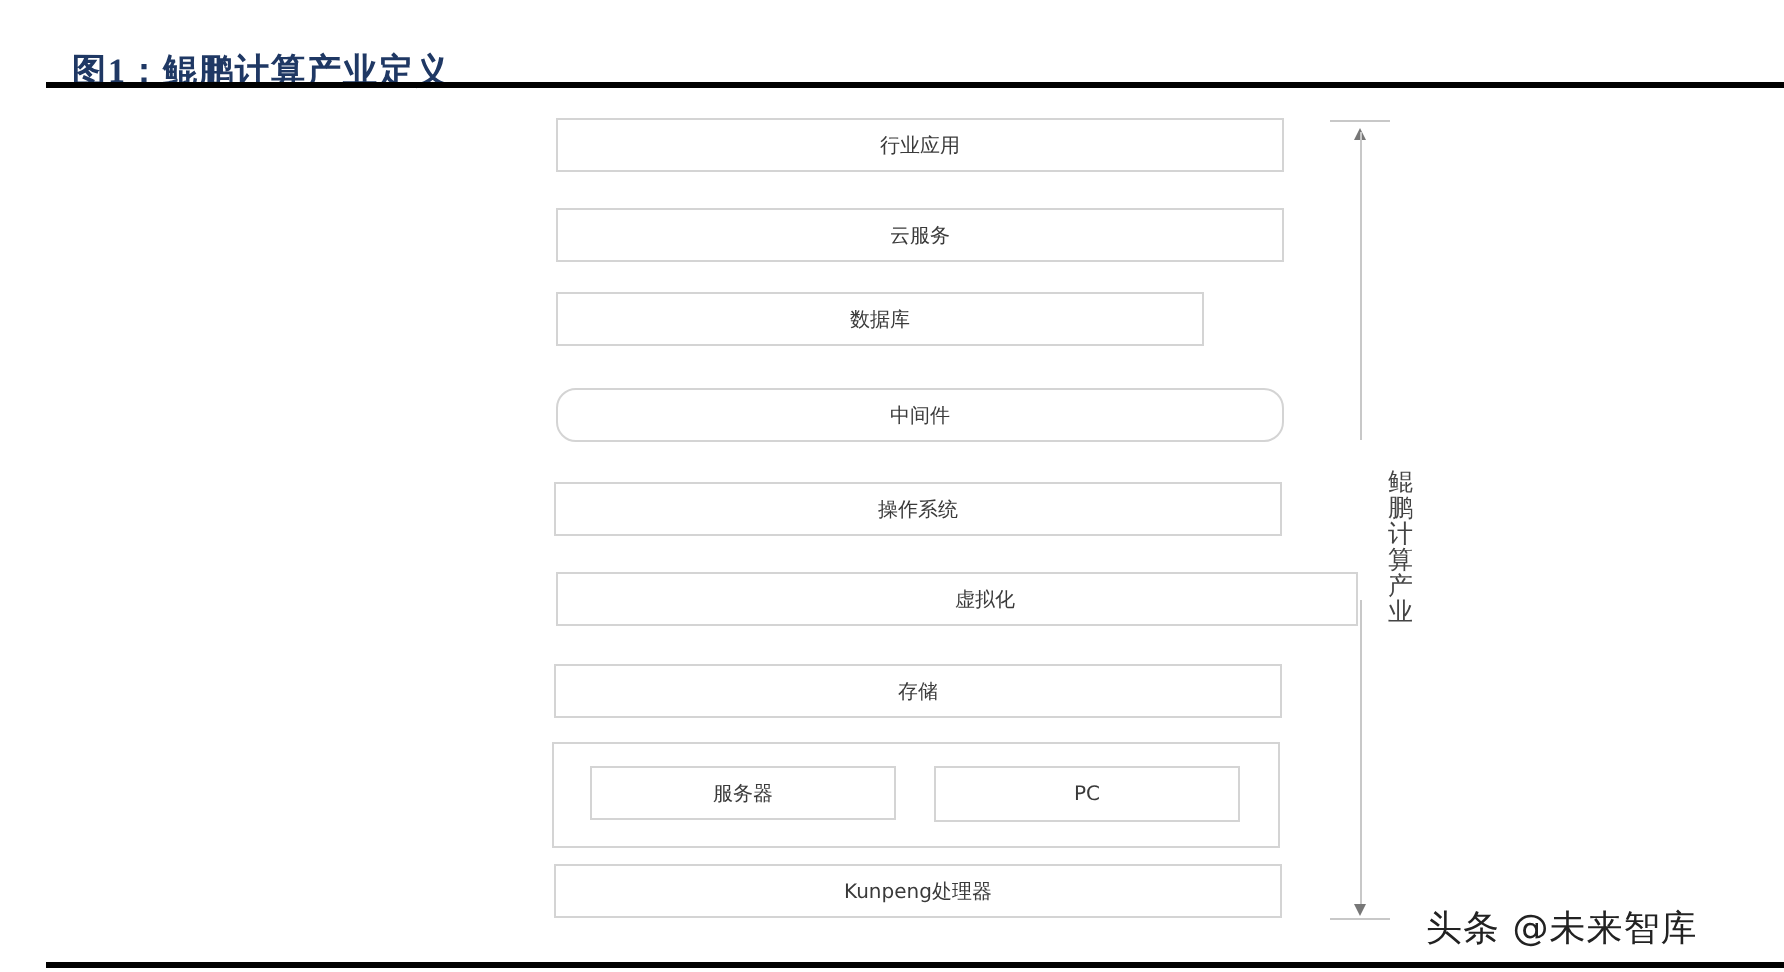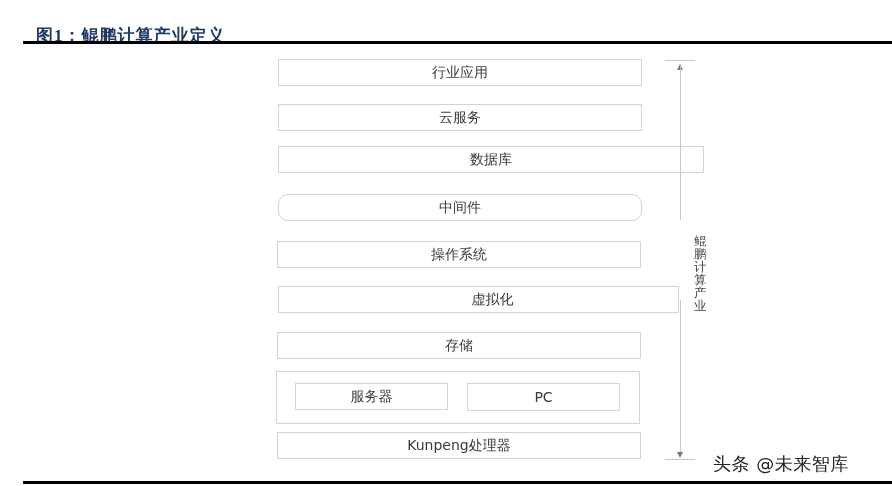--- a/index.html
+++ b/index.html
@@ -37,21 +37,21 @@
     .rule.bottom { top: 481px; }
 
     .layer {
       position: absolute;
       box-sizing: border-box;
       border: 1px solid #d4d4d4;
       background: #ffffff;
       display: flex;
       align-items: center;
       justify-content: center;
-      font-size: 14px;
+      font-size: 10px;
       color: #3a3a3a;
     }
     .container {
       position: absolute;
       box-sizing: border-box;
       border: 1px solid #d4d4d4;
       background: #ffffff;
     }
     .axis-line {
       position: absolute;
@@ -111,21 +111,21 @@
 <div class="fig-title">图1：鲲鹏计算产业定义</div>
 <div class="rule top"></div>
 
 <div>
   <div class="layer" style="left:278px; top:59px; width:364px; height:27px;">
     <span>行业应用</span>
   </div>
   <div class="layer" style="left:278px; top:104px; width:364px; height:27px;">
     <span>云服务</span>
   </div>
-  <div class="layer" style="left:278px; top:146px; width:426px; height:27px;">
+  <div class="layer" style="left:278px; top:146px; width:324px; height:27px;">
     <span>数据库</span>
   </div>
   <div class="layer" style="left:278px; top:194px; width:364px; height:27px;border-radius:10px;">
     <span>中间件</span>
   </div>
   <div class="layer" style="left:277px; top:241px; width:364px; height:27px;">
     <span>操作系统</span>
   </div>
   <div class="layer" style="left:278px; top:286px; width:401px; height:27px;padding-left:28px;">
     <span>虚拟化</span>

